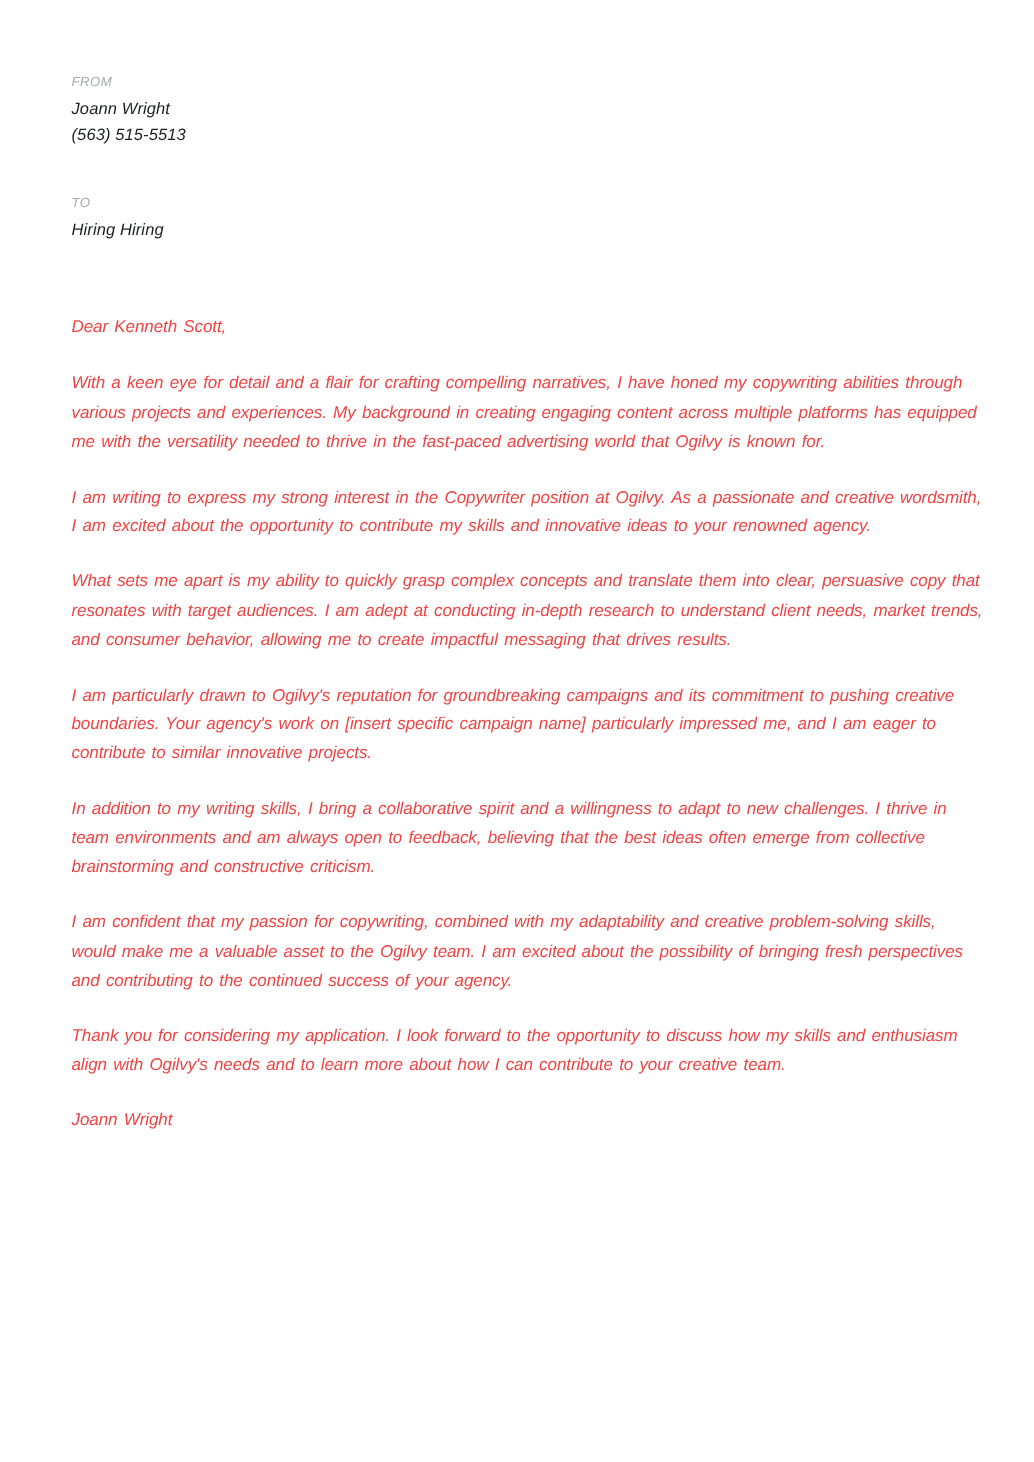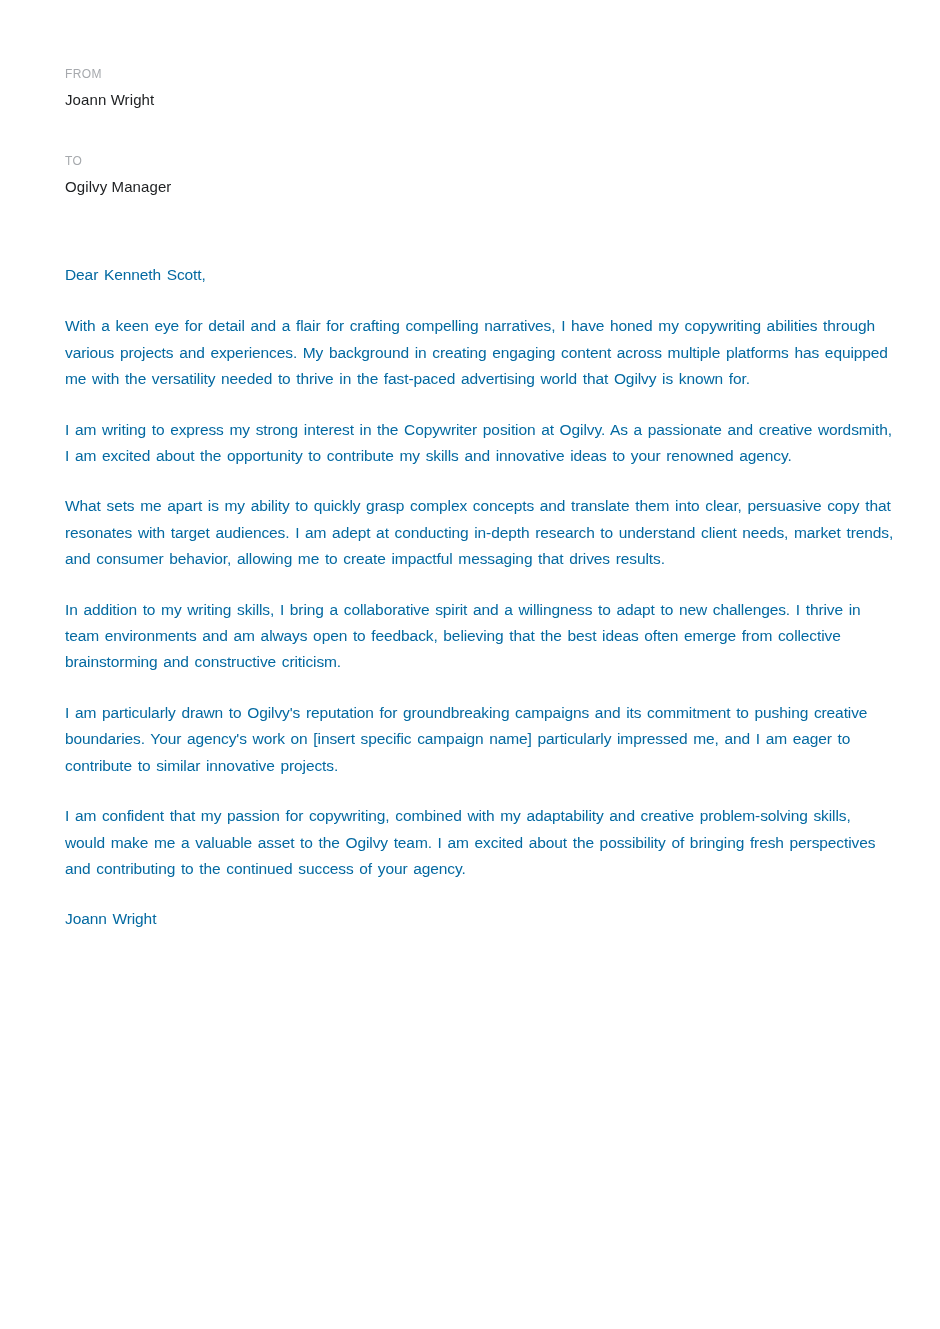--- a/index.html
+++ b/index.html
@@ -13,20 +13,21 @@
     min-height: 1329px;
     margin: 0 auto;
     font-family: "Liberation Sans", "DejaVu Sans", sans-serif;
   }
 
   .page {
     width: 768px;
     min-height: 1329px;
     background: #ffffff;
     padding: 66px 46px 60px 65px;
+    font-style: italic;
   }
 
   
   .contact-block {
     margin-bottom: 34px;
   }
 
   .contact-label {
     font-size: 12px;
     line-height: 16px;
@@ -45,21 +46,21 @@
 
   .to-block {
     margin-top: 42px;
     margin-bottom: 4px;
   }
 
   
   .letter-body {
     margin-top: 64px;
     width: 830px;
-    color: #0369a1;
+    color: #ef4444;
     font-size: 15.5px;
     line-height: 26.4px;
     letter-spacing: -0.1px;
     word-spacing: 1.5px;
   }
 
   .greeting {
     margin-bottom: 25px;
   }
 
@@ -77,33 +78,35 @@
   }
 </style>
 </head>
 <body>
 
 <div class="page">
 
   <div class="contact-block">
     <div class="contact-label">FROM</div>
     <div class="contact-line">Joann Wright</div>
+    <div class="contact-line">(563) 515-5513</div>
   </div>
 
   <div class="contact-block to-block">
     <div class="contact-label">TO</div>
-    <div class="contact-line">Ogilvy Manager</div>
+    <div class="contact-line">Hiring Hiring</div>
   </div>
 
   <div class="letter-body">
     <p class="greeting">Dear Kenneth Scott,</p>
 
     <p class="para">With a keen eye for detail and a flair for crafting compelling narratives, I have honed my copywriting abilities through various projects and experiences. My background in creating engaging content across multiple platforms has equipped me with the versatility needed to thrive in the fast-paced advertising world that Ogilvy is known for.</p>
     <p class="para">I am writing to express my strong interest in the Copywriter position at Ogilvy. As a passionate and creative wordsmith, I am excited about the opportunity to contribute my skills and innovative ideas to your renowned agency.</p>
     <p class="para">What sets me apart is my ability to quickly grasp complex concepts and translate them into clear, persuasive copy that resonates with target audiences. I am adept at conducting in-depth research to understand client needs, market trends, and consumer behavior, allowing me to create impactful messaging that drives results.</p>
+    <p class="para">I am particularly drawn to Ogilvy's reputation for groundbreaking campaigns and its commitment to pushing creative boundaries. Your agency's work on [insert specific campaign name] particularly impressed me, and I am eager to contribute to similar innovative projects.</p>
     <p class="para">In addition to my writing skills, I bring a collaborative spirit and a willingness to adapt to new challenges. I thrive in team environments and am always open to feedback, believing that the best ideas often emerge from collective brainstorming and constructive criticism.</p>
-    <p class="para">I am particularly drawn to Ogilvy's reputation for groundbreaking campaigns and its commitment to pushing creative boundaries. Your agency's work on [insert specific campaign name] particularly impressed me, and I am eager to contribute to similar innovative projects.</p>
     <p class="para">I am confident that my passion for copywriting, combined with my adaptability and creative problem-solving skills, would make me a valuable asset to the Ogilvy team. I am excited about the possibility of bringing fresh perspectives and contributing to the continued success of your agency.</p>
+    <p class="para">Thank you for considering my application. I look forward to the opportunity to discuss how my skills and enthusiasm align with Ogilvy's needs and to learn more about how I can contribute to your creative team.</p>
 
     <p class="signature">Joann Wright</p>
   </div>
 
 </div>
 
 </body></html>

